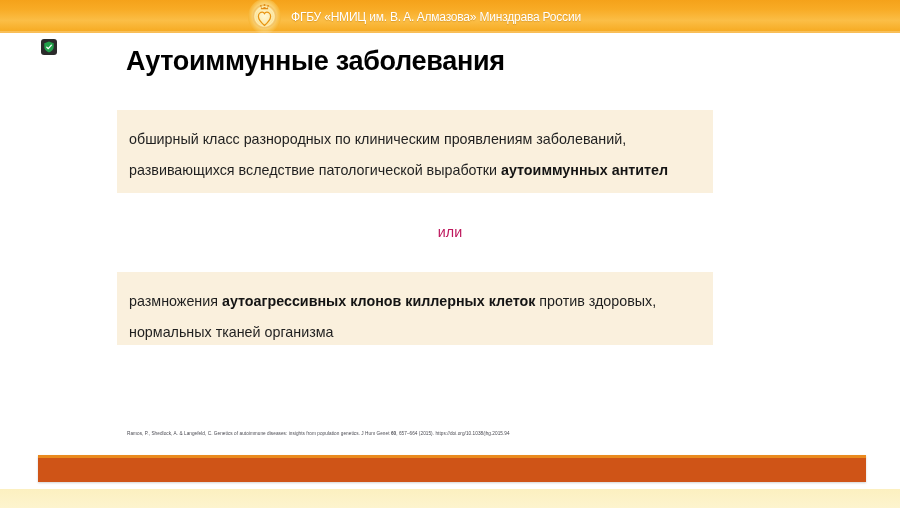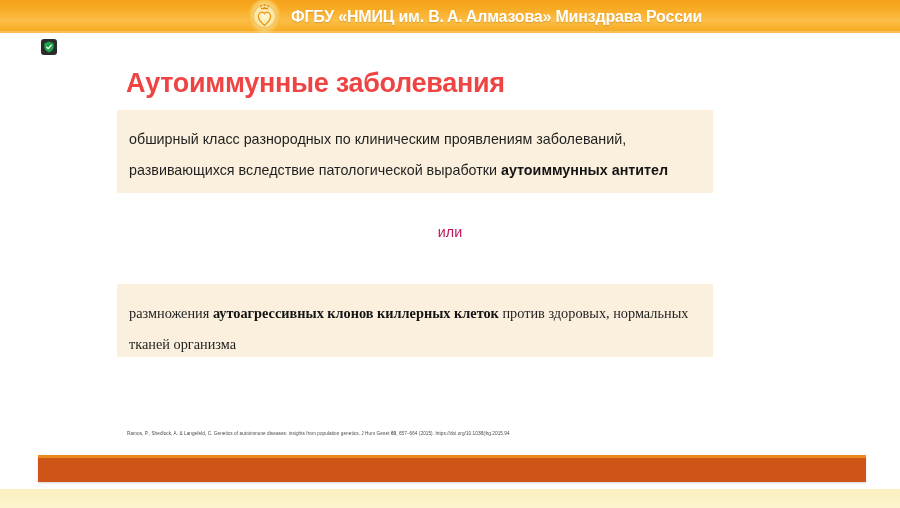--- a/index.html
+++ b/index.html
@@ -57,22 +57,22 @@
     width: 33px; height: 35px;
     border-radius: 50%;
     background: radial-gradient(ellipse at 50% 48%,
       #fff8d8 0%, #fde9a6 34%, #f9c659 56%, rgba(246,170,30,0.55) 74%,
       rgba(246,170,30,0) 100%);
   }
   .logo svg { position: absolute; left: 0; top: 0; }
 
   .org-title {
     color: #ffffff;
-    font-size: 16px;
-    font-weight: 700;
+    font-size: 12px;
+    font-weight: 400;
     letter-spacing: -0.2px;
     white-space: nowrap;
     text-shadow: 0 1px 1px rgba(170,100,0,0.35);
   }
 
   
   .status-icon {
     position: absolute;
     left: 41px; top: 39px;
     width: 16px; height: 16px;
@@ -80,24 +80,24 @@
     background: #2b2b2b;
     display: flex;
     align-items: center;
     justify-content: center;
   }
   .status-icon svg { display: block; }
 
   
   .slide-title {
     position: absolute;
-    left: 126px; top: 68px;
+    left: 126px; top: 46px;
     font-size: 27px;
     font-weight: bold;
-    color: #ef4444;
+    color: #000000;
     letter-spacing: -0.3px;
     white-space: nowrap;
   }
 
   
   .block {
     position: absolute;
     left: 117px;
     width: 596px;
     padding: 14px 12px 12px 12px;
@@ -107,21 +107,21 @@
   }
   .block.cream {
     background: #faf0dd;
   }
   .block.plain {
     background: #ffffff;
   }
   .block b { font-weight: bold; color: #141414; }
 
   #block-1 { top: 110px; height: 83px; }
-  #block-2 { top: 284px; height: 73px; font-family: Liberation Serif, serif; }
+  #block-2 { top: 272px; height: 73px; }
   #block-3 { top: 357px; height: 72px; padding-top: 12px; }
 
   
   .connector {
     position: absolute;
     left: 0; top: 224px;
     width: 900px;
     text-align: center;
     font-size: 14.3px;
     color: #be185d;

